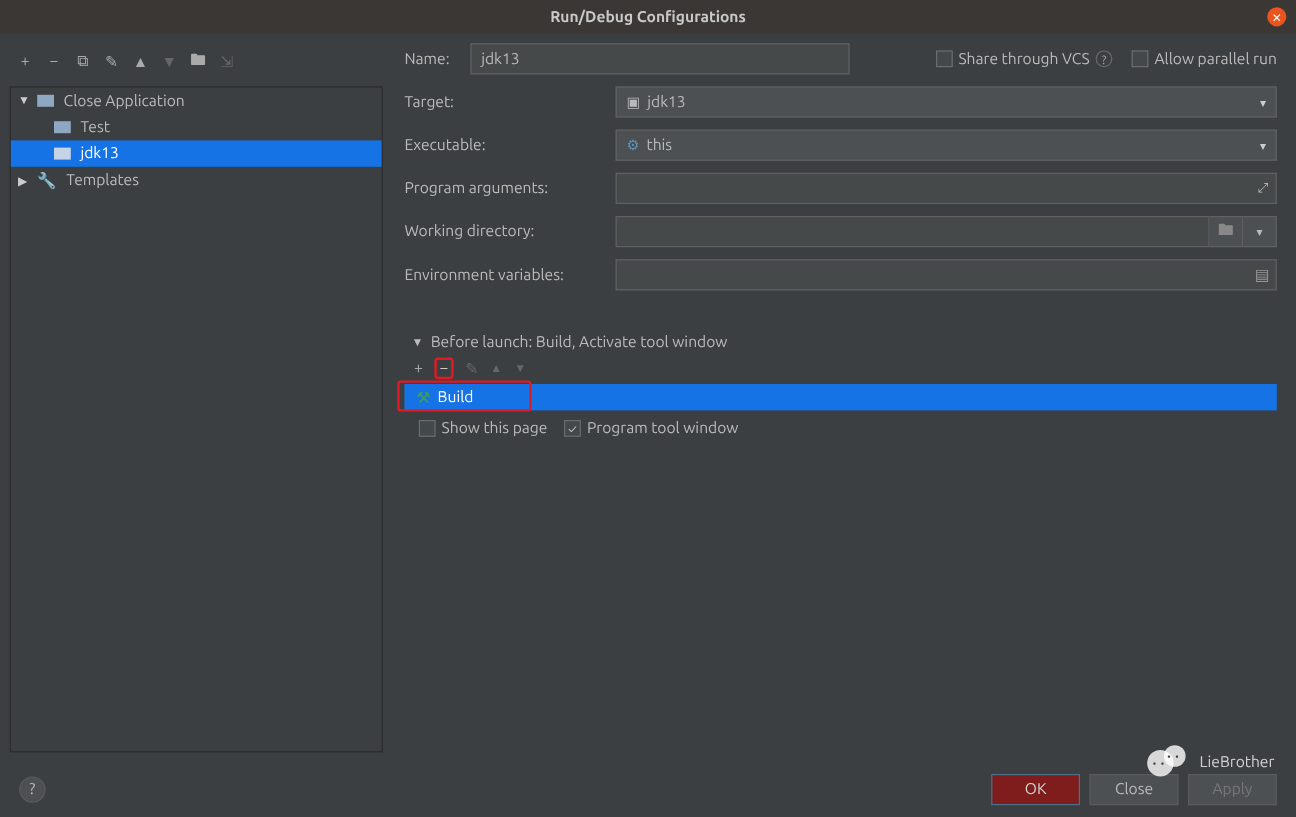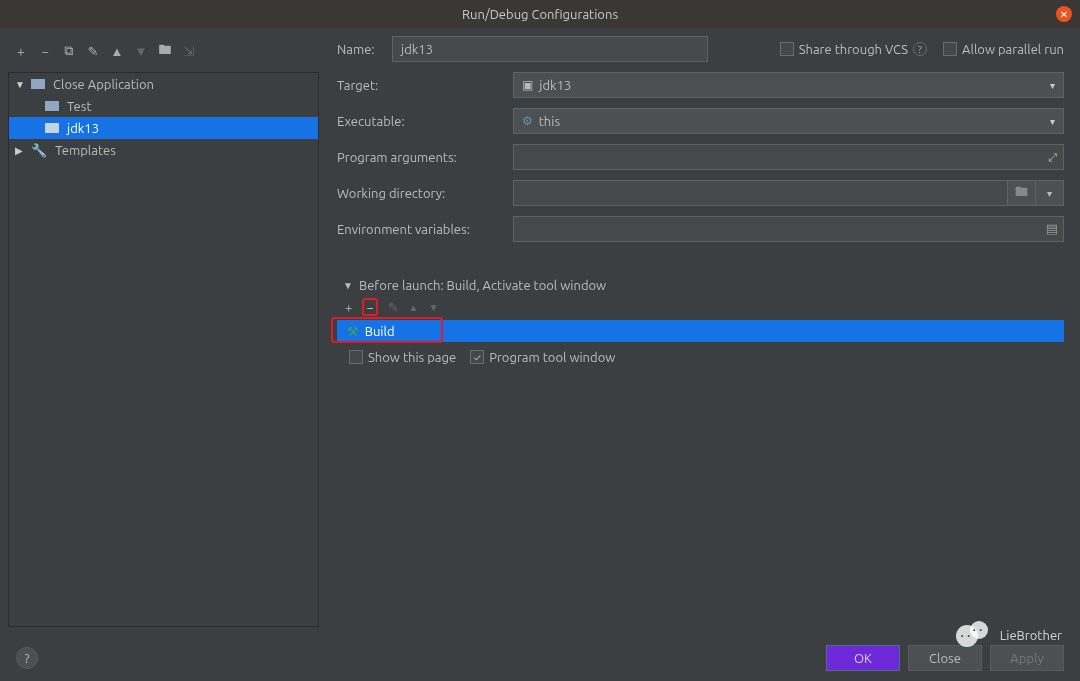--- a/index.html
+++ b/index.html
@@ -1,19 +1,19 @@
 <!DOCTYPE html>
 <html><head>
 <meta charset="utf-8">
 <style>
   * { box-sizing: border-box; margin: 0; padding: 0; font-family: "Segoe UI", "Ubuntu", sans-serif; font-size: 13px; }
   body { width: 1080px; height: 681px; background: #3c3f41; color: #bbbbbb; overflow: hidden; position: relative; }
 
   .titlebar { height: 28px; background: #3a3734; color: #c9c9c9; display: flex; align-items: center; justify-content: center; position: relative; }
-  .titlebar .title { font-weight: normal; }
+  .titlebar .title { font-weight: bold; }
   .close-btn { position: absolute; right: 8px; top: 6px; width: 16px; height: 16px; border-radius: 50%; background: #e95420; display:flex; align-items:center; justify-content:center; color:#fff; font-size:10px; }
 
   .body { display: flex; height: 607px; }
 
   
   .side { width: 327px; padding: 8px 8px 8px 8px; display:flex; flex-direction:column; }
   .side-toolbar { display:flex; gap:10px; align-items:center; padding: 4px 6px 10px 6px; color:#aaaaaa; }
   .side-toolbar .ico { width:14px; text-align:center; font-size:13px; }
   .tree { flex:1; border:1px solid #2b2b2b; background:#3c3f41; }
   .tree-row { display:flex; align-items:center; height:22px; padding-left: 6px; gap:4px; }
@@ -55,21 +55,21 @@
   .build-item { background:#1673e6; color:#fff; height:22px; display:flex; align-items:center; padding-left:10px; gap:6px; position:relative; }
   .build-item .hammer { color:#3fa24e; }
   .build-red-wrap { position:absolute; left:-6px; top:-3px; width:112px; height:26px; border:2px solid #e01b24; border-radius:3px; pointer-events:none; }
   .post-checks { display:flex; gap:14px; padding: 8px 0 0 12px; }
 
   
   .footer { position:absolute; bottom:0; left:0; right:0; height:46px; display:flex; align-items:center; padding:0 16px; }
   .help-btn { width:22px; height:22px; border-radius:50%; background:#4c5052; color:#bbb; display:flex; align-items:center; justify-content:center; border:1px solid #5a5a5a; }
   .btns { margin-left:auto; display:flex; gap:8px; }
   .btn { width:74px; height:26px; border:1px solid #5a5a5a; background:#4c5052; color:#bbb; display:flex; align-items:center; justify-content:center; }
-  .btn.primary { background:#6d28d9; border-color:#4a708b; color:#d6d6d6;margin-left:11px; }
+  .btn.primary { background:#7f1d1d; border-color:#4a708b; color:#d6d6d6;margin-left:11px; }
   .btn.disabled { color:#777; }
 
   .watermark { position:absolute; right:18px; bottom:32px; display:flex; align-items:center; gap:8px; color:#f4f4f4cc; font-size:20px; pointer-events:none; }
   .wm-ico { position:relative; width:36px; height:28px; }
   .bubble { position:absolute; border-radius:50%; background:#ffffffcc; }
   .bubble.b1 { width:22px; height:22px; left:0; top:4px; }
   .bubble.b2 { width:18px; height:18px; left:14px; top:0; }
   .bubble .dots { position:absolute; left:5px; top:7px; font-size:8px; color:#3c3f41; letter-spacing:1px; }
 </style>
 </head>

